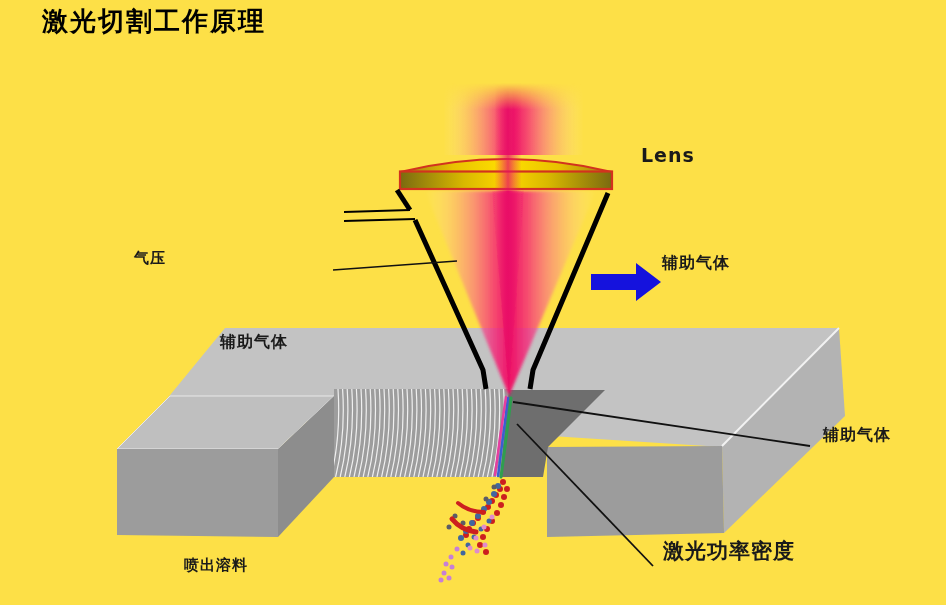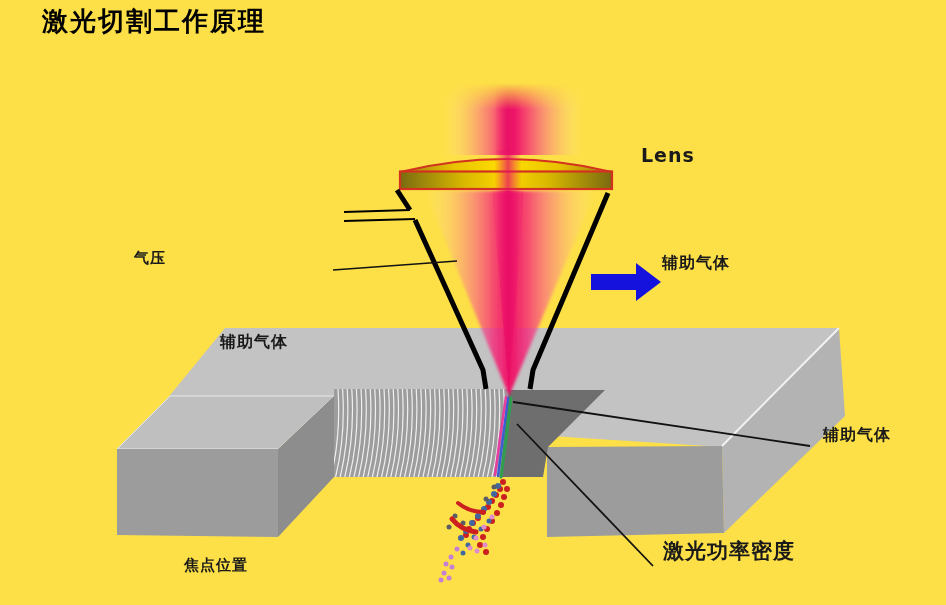--- a/index.html
+++ b/index.html
@@ -221,14 +221,14 @@
         <path d="M452,519 Q461,530 476,532" fill="none" stroke="#cc1f1f" stroke-width="5" stroke-linecap="round"></path>
       </g>
   </svg>
 
   <div class="lbl small" style="left:134px;top:248px">气压</div>
   <div class="lbl" style="left:641px;top:145px;font-size:19px">Lens</div>
   <div class="lbl" style="left:662px;top:253px">辅助气体</div>
   <div class="lbl" style="left:220px;top:332px">辅助气体</div>
   <div class="lbl" style="left:823px;top:425px">辅助气体</div>
   <div class="lbl" style="left:663px;top:541px;font-size:21px">激光功率密度</div>
-  <div class="lbl small" style="left:184px;top:555px">焦点位置</div>
+  <div class="lbl small" style="left:184px;top:555px">喷出溶料</div>
 </div>
 
 </body></html>

